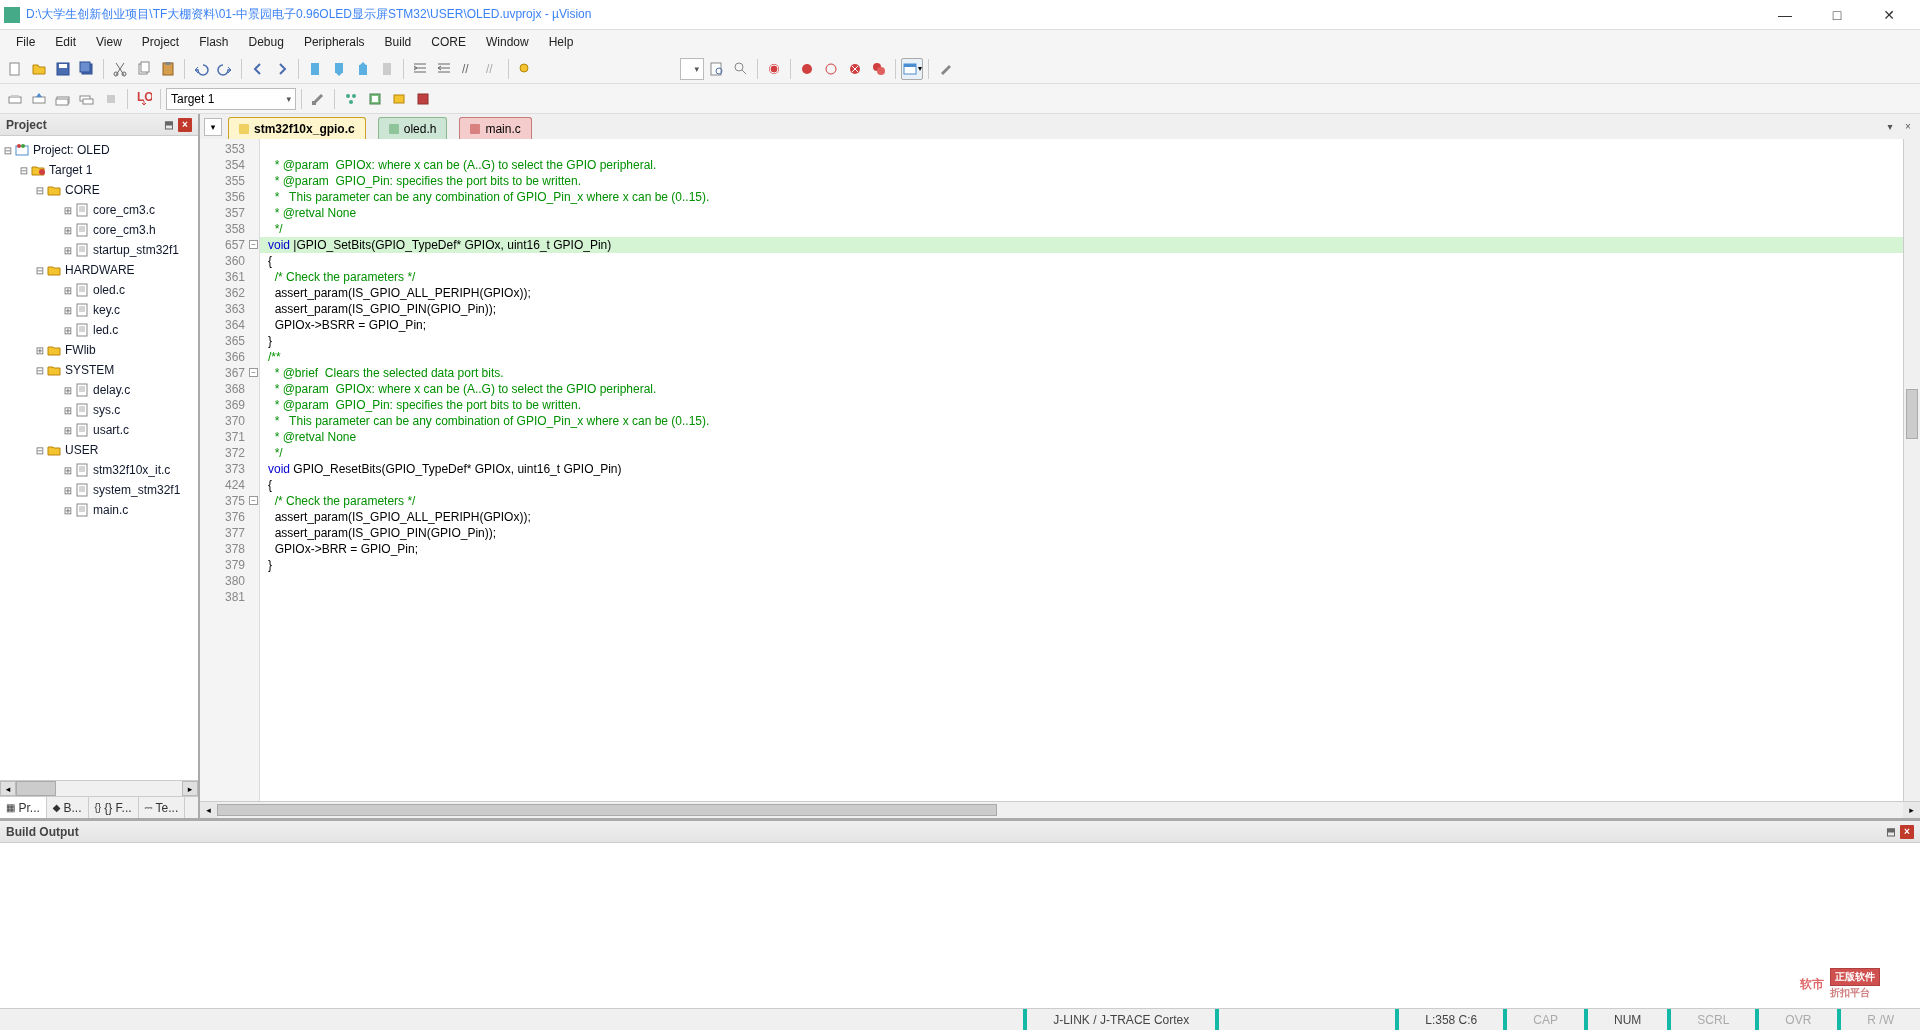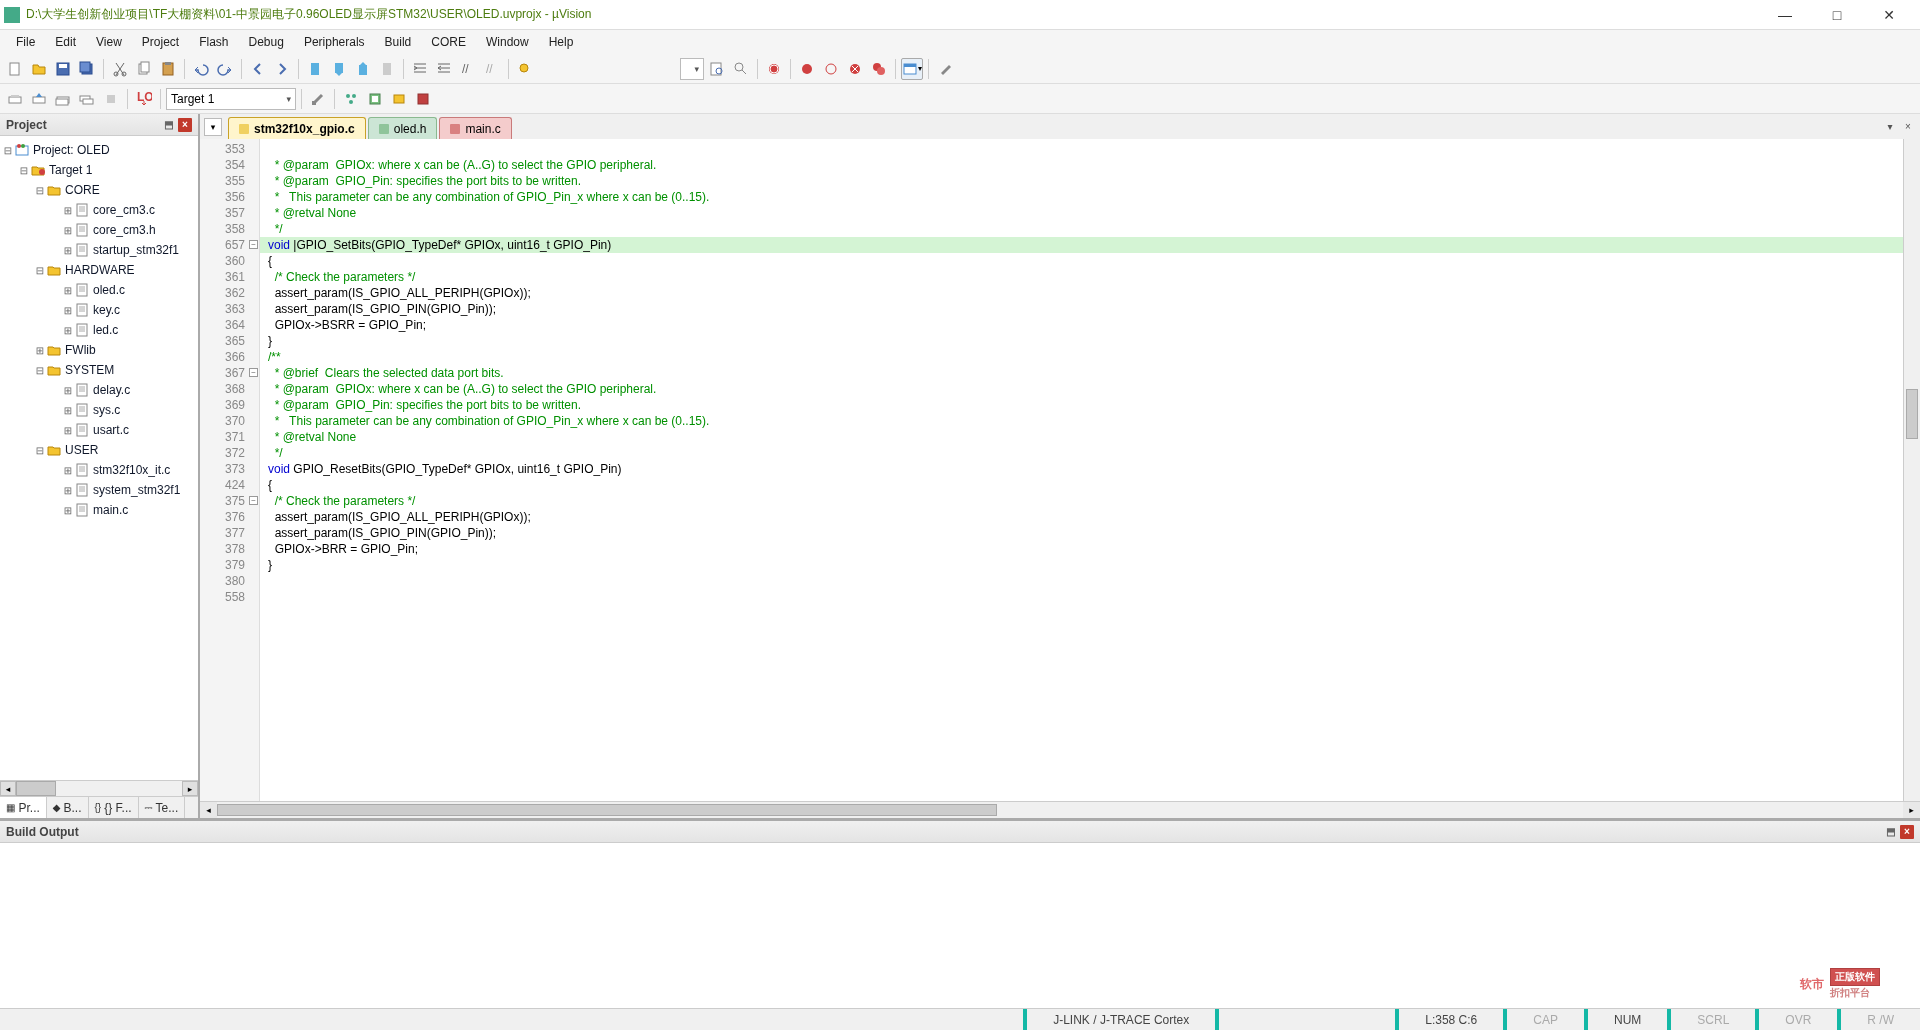--- a/index.html
+++ b/index.html
@@ -1,21 +1,21 @@
 <!DOCTYPE html>
 <html><head>
 <meta charset="utf-8">
 <style>
 * { margin: 0; padding: 0; box-sizing: border-box; font-family: "Segoe UI", Tahoma, sans-serif; font-size: 12px; }
 body { background: #fff; display: flex; flex-direction: column; height: 1030px; width: 1920px; overflow: hidden; }
 
 
 .titlebar { height: 30px; background: #fff; display: flex; align-items: center; padding: 0 4px; border-bottom: 1px solid #ddd; }
 .titlebar .icon { width: 16px; height: 16px; background: #4a8; margin-right: 6px; }
-.titlebar .title { flex: 1; color: #4d7c0f; }
+.titlebar .title { flex: 1; color: #3b82f6; }
 .titlebar .winbtns { display: flex; gap: 18px; margin-right: 10px; }
 .titlebar .winbtn { width: 34px; height: 22px; display: flex; align-items: center; justify-content: center; color: #333; font-size: 14px; }
 
 
 .menubar { height: 24px; background: #f5f5f5; display: flex; align-items: center; padding: 0 6px; }
 .menubar span { padding: 3px 10px; color: #222; }
 
 
 .toolbar { height: 30px; background: #f5f5f5; border-bottom: 1px solid #ddd; display: flex; align-items: center; padding: 0 4px; gap: 2px; }
 .tbtn { width: 22px; height: 22px; display: flex; align-items: center; justify-content: center; border: 1px solid transparent; border-radius: 2px; }
@@ -46,21 +46,21 @@
 .bottomtabs { height: 22px; background: #f0f0f0; border-top: 1px solid #ccc; display: flex; }
 .bottomtabs .btab { padding: 2px 6px; border-right: 1px solid #ccc; display: flex; align-items: center; gap: 3px; font-size: 11px; color: #333; }
 .bottomtabs .btab.active { background: #fff; }
 
 
 .editorwrap { flex: 1; display: flex; flex-direction: column; min-width: 0; }
 .editortabs { height: 25px; background: #f0f0f0; display: flex; align-items: flex-end; padding-left: 28px; position: relative; }
 .editortabs .navbtn { position:absolute; left:4px; top:4px; width:18px; height:18px; background:#fff; border:1px solid #bbb; display:flex;align-items:center;justify-content:center;font-size:9px;}
 .editortabs .rightctrls { position:absolute; right:4px; top:4px; display:flex; gap:2px;}
 .editortabs .rightctrls div{ width:16px; height:16px; display:flex;align-items:center;justify-content:center;font-size:10px;color:#555;}
-.etab { height: 22px; padding: 0 10px; display: flex; align-items: center; gap: 5px; border: 1px solid #bbb; border-bottom: none; border-radius: 3px 3px 0 0; margin-right: 2px; font-size: 11px; }
+.etab { height: 22px; padding: 0 10px; display: flex; align-items: center; gap: 5px; border: 1px solid #bbb; border-bottom: none; border-radius: 3px 3px 0 0; margin-right: 12px; font-size: 11px; }
 .etab.active { background: #fff5cc; border-color: #c9a227; font-weight: bold; }
 .etab.header { background: #cce5d5; border-color: #8ab98f; }
 .etab.modified { background: #f4cccc; border-color: #c97a7a; }
 .etab .dot { width:10px; height:10px; border-radius:1px; }
 .etab.active .dot{ background:#f0d060;}
 .etab.header .dot{ background:#8fc49a;}
 .etab.modified .dot{ background:#d98080;}
 .codearea { flex: 1; display: flex; background: #fff; overflow: hidden; position: relative; font-family: "Courier New", monospace; font-size: 14px; }
 .gutter { width: 60px; background: #f4f4f4; border-right: 1px solid #ddd; text-align: right; padding-right: 14px; color: #888; line-height: 16px; padding-top: 2px; position:relative;}
 .foldcol { position:absolute; right:0; top:0; width:12px; height:100%; background:#f4f4f4;}
@@ -650,21 +650,21 @@
           <div>371</div>
           <div>372</div>
           <div>373</div>
           <div>424</div>
           <div>375</div>
           <div>376</div>
           <div>377</div>
           <div>378</div>
           <div>379</div>
           <div>380</div>
-          <div>558</div>
+          <div>381</div>
           <div class="foldcol" id="foldcol">
             <div class="foldmark" style="top: 101px;">−</div>
             <div class="foldmark" style="top: 229px;">−</div>
             <div class="foldmark" style="top: 357px;">−</div>
           </div>
         </div>
       <div class="codelines" id="codelines"><div class="cm">  * @param  GPIOx: where x can be (A..G) to select the GPIO peripheral.</div><div class="cm">  * @param  GPIO_Pin: specifies the port bits to be written.</div><div class="cm">  *   This parameter can be any combination of GPIO_Pin_x where x can be (0..15).</div><div class="cm">  * @retval None</div><div class="cm">  */</div><div class="hl"><span class="kw">void</span> |GPIO_SetBits(GPIO_TypeDef* GPIOx, uint16_t GPIO_Pin)</div><div>{</div><div class="cm">  /* Check the parameters */</div><div>  assert_param(IS_GPIO_ALL_PERIPH(GPIOx));</div><div>  assert_param(IS_GPIO_PIN(GPIO_Pin));</div><div></div><div>  GPIOx-&gt;BSRR = GPIO_Pin;</div><div>}</div><div></div><div class="cm">/**</div><div class="cm">  * @brief  Clears the selected data port bits.</div><div class="cm">  * @param  GPIOx: where x can be (A..G) to select the GPIO peripheral.</div><div class="cm">  * @param  GPIO_Pin: specifies the port bits to be written.</div><div class="cm">  *   This parameter can be any combination of GPIO_Pin_x where x can be (0..15).</div><div class="cm">  * @retval None</div><div class="cm">  */</div><div><span class="kw">void</span> GPIO_ResetBits(GPIO_TypeDef* GPIOx, uint16_t GPIO_Pin)</div><div>{</div><div class="cm">  /* Check the parameters */</div><div>  assert_param(IS_GPIO_ALL_PERIPH(GPIOx));</div><div>  assert_param(IS_GPIO_PIN(GPIO_Pin));</div><div></div><div>  GPIOx-&gt;BRR = GPIO_Pin;</div><div>}</div></div>
       <div class="vscroll">
           <div class="vthumb"></div>
         </div>

